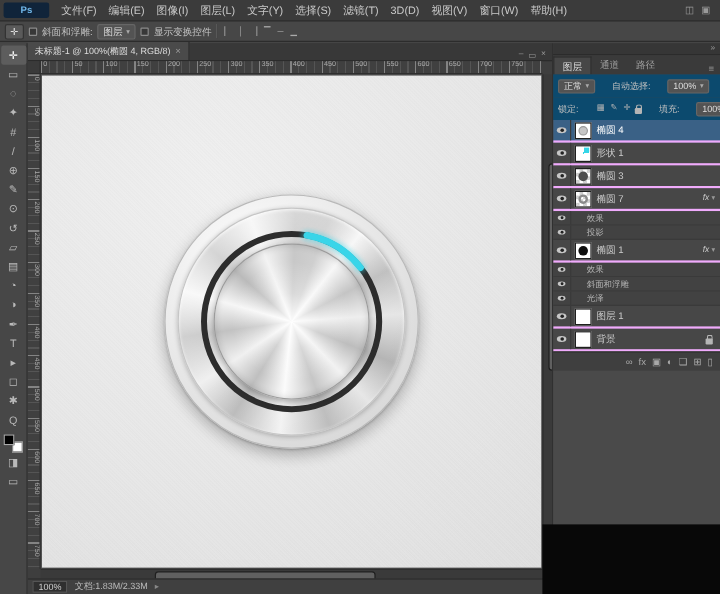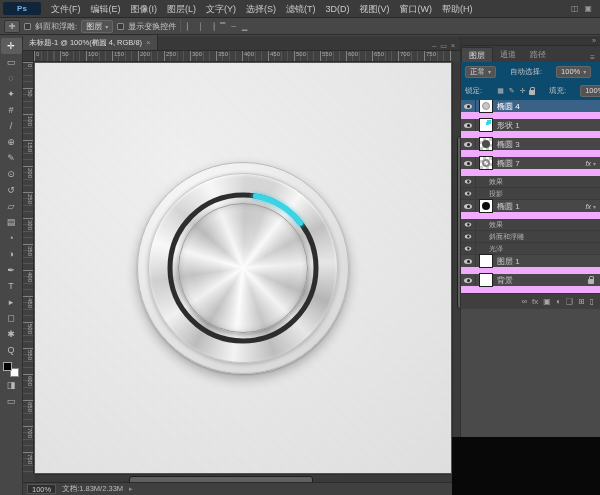--- a/index.html
+++ b/index.html
@@ -70,21 +70,21 @@
 .panel-tab.active{background:#474747;color:#ddd;border:1px solid #2e2e2e;border-bottom:none}
 .panel-menu{margin-left:auto;padding-right:5px;color:#999;font-size:8px}
 .blend-row,.lock-row{height:19px;display:flex;align-items:center;gap:14px;padding:0 4px;font-size:7.5px;color:#c0c0c0;background:#0c4a6e}
 .blend-row .dropdown,.lock-row .dropdown{height:12px;font-size:7.5px}
 .plabel{white-space:nowrap}
 .lock-icons{display:flex;gap:2px;align-items:center}
 .lock-icons .li{width:9px;height:11px;font-size:7px;color:#b5b5b5;text-align:center;line-height:11px}
 .lock-mini{width:6px;height:5px;background:#b5b5b5;border-radius:1px;position:relative;margin-top:3px;flex:none}
 .lock-mini::before{content:"";position:absolute;top:-3px;left:1px;width:3px;height:3px;border:1px solid #b5b5b5;border-bottom:none;border-radius:2px 2px 0 0}
 .layers-list{background:#474747;overflow:hidden}
-.layer-row{height:19px;display:flex;align-items:center;border-bottom:7px solid #f0abfc;font-size:8px;color:#ccc;background:#474747}
+.layer-row{height:19px;display:flex;align-items:center;border-bottom:2px solid #f0abfc;font-size:8px;color:#ccc;background:#474747}
 .layer-row.selected{background:#3a6186;color:#fff}
 .eye-cell{width:15px;align-self:stretch;border-right:1px solid #3a3a3a;display:flex;align-items:center;justify-content:center;flex:none}
 .eye{width:8px;height:5px;background:#c6c6c6;border-radius:50%;position:relative}
 .eye::after{content:"";position:absolute;left:2.5px;top:1px;width:3px;height:3px;background:#222;border-radius:50%}
 .thumb{width:14px;height:14px;background:#fff;border:1px solid #1f1f1f;margin:0 4px 0 3px;position:relative;flex:none}
 .thumb.checker{background-image:linear-gradient(45deg,#ccc 25%,transparent 25%,transparent 75%,#ccc 75%),linear-gradient(45deg,#ccc 25%,#fff 25%,#fff 75%,#ccc 75%);background-size:6px 6px;background-position:0 0,3px 3px}
 .thumb.ellipse-gray::after{content:"";position:absolute;inset:2px;border-radius:50%;background:#c6c6c6;border:1px solid #999}
 .thumb.shape-cyan::after{content:"";position:absolute;inset:1px;background:conic-gradient(from 10deg,#35d6e8 0 70deg,transparent 70deg 360deg)}
 .thumb.ellipse-dark::after{content:"";position:absolute;inset:2px;border-radius:50%;background:#4d4d4d}
 .thumb.ellipse-outline::after{content:"";position:absolute;inset:2px;border-radius:50%;border:2px solid #8a8a8a}

